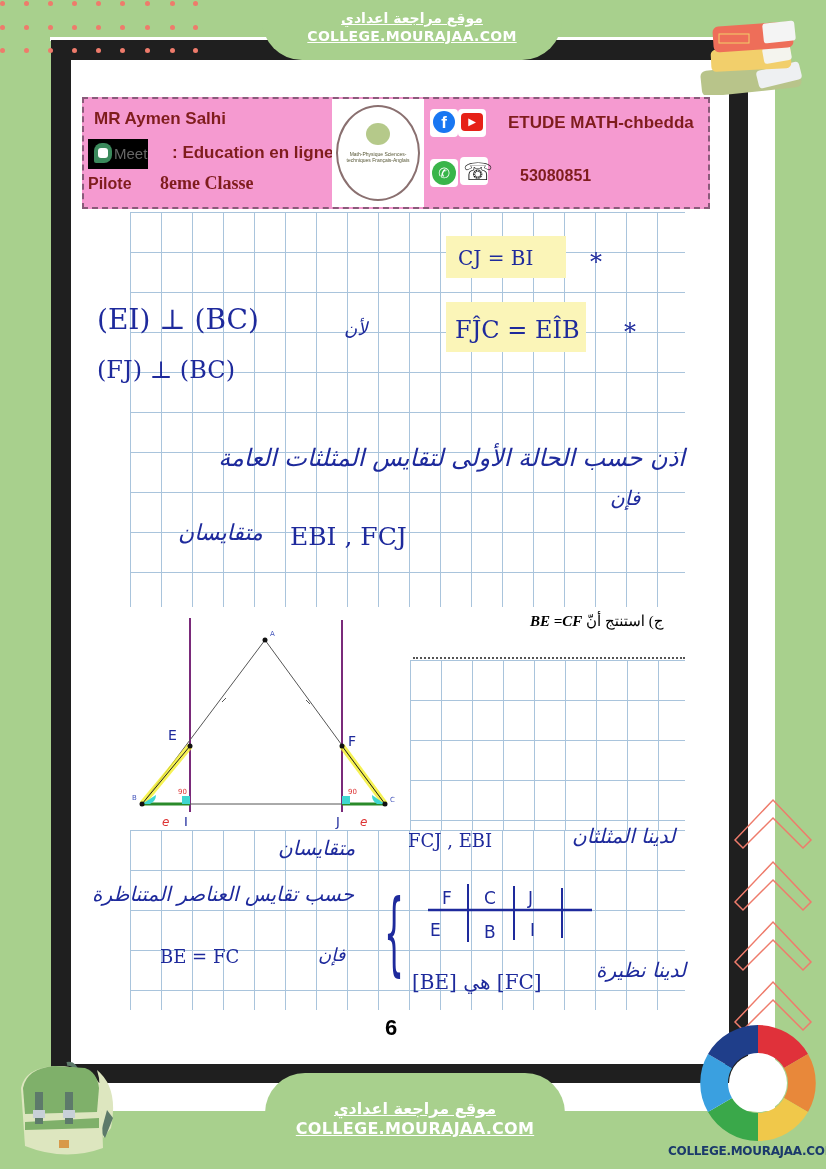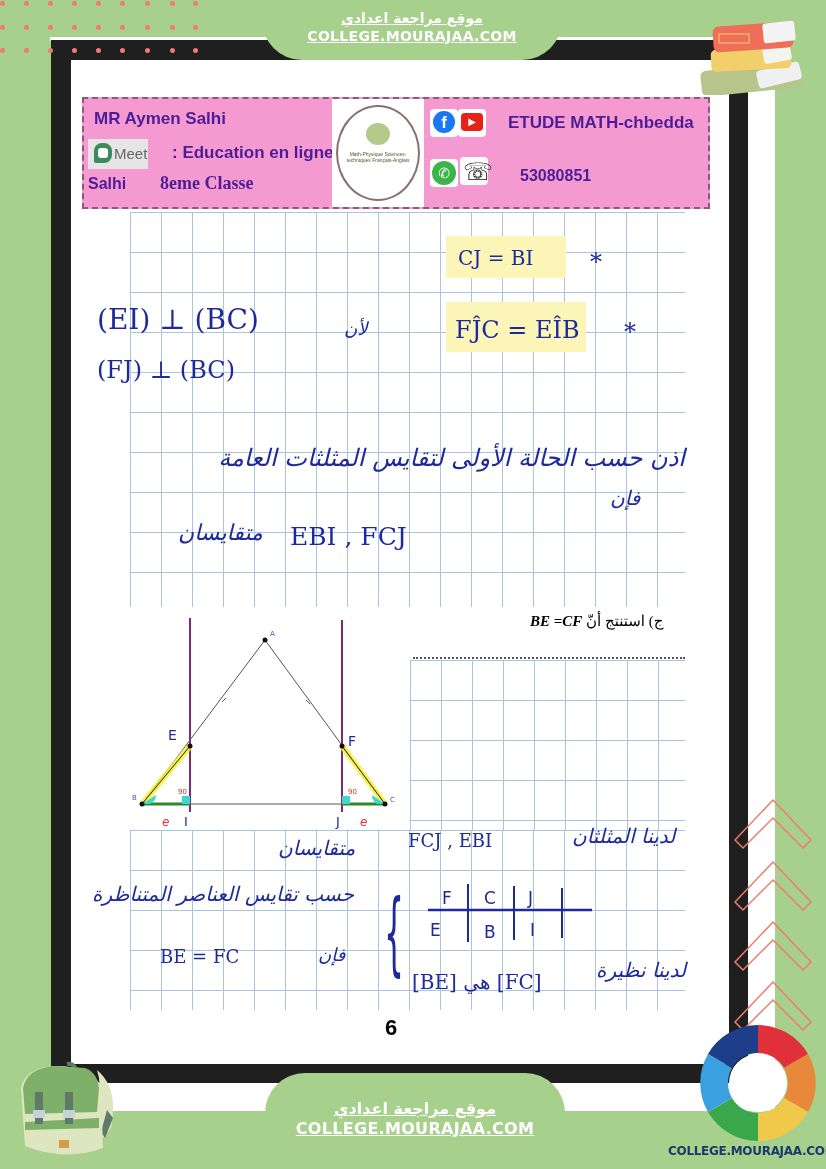--- a/index.html
+++ b/index.html
@@ -45,23 +45,23 @@
     .site-banner.bottom { left: 265px; top: 1073px; width: 300px; height: 96px; border-radius: 40px 40px 0 0; padding-top: 26px; }
     .banner-ar { font-family: "DejaVu Sans", sans-serif; font-size: 14px; font-weight: bold; text-decoration: underline; line-height: 17px; direction: rtl; }
     .banner-en { font-family: "DejaVu Sans", sans-serif; font-size: 14px; font-weight: bold; text-decoration: underline; line-height: 18px; letter-spacing: 0.3px; }
     .site-banner.bottom .banner-ar, .site-banner.bottom .banner-en { font-size: 16px; line-height: 20px; }
 
     
     .header-card {
       position: absolute; left: 82px; top: 97px; width: 628px; height: 112px;
       background: #f59ad0; border: 2px dashed #8a5a7a;
     }
-    .hc-text { position: absolute; color: #4c1d95; font-weight: bold; white-space: nowrap; }
+    .hc-text { position: absolute; color: #7f1d1d; font-weight: bold; white-space: nowrap; }
     .hc-name { left: 10px; top: 10px; font-size: 17px; }
-    .hc-meet-box { position: absolute; left: 4px; top: 40px; width: 60px; height: 30px; background: #e5e5e5; }
+    .hc-meet-box { position: absolute; left: 4px; top: 40px; width: 60px; height: 30px; background: #000000; }
     .hc-meet-icon { position: absolute; left: 6px; top: 4px; width: 18px; height: 20px; background: #3b8a5c; border-radius: 8px 8px 8px 2px; }
     .hc-meet-icon::after { content: ""; position: absolute; left: 4px; top: 5px; width: 10px; height: 10px; background: #fff; border-radius: 3px; }
     .hc-meet-label { position: absolute; left: 26px; top: 6px; font-size: 15px; color: #666; font-weight: normal; }
     .hc-edu { left: 88px; top: 44px; font-size: 17px; }
     .hc-classe { left: 4px; top: 76px; font-size: 16px; }
     .hc-level { left: 76px; top: 74px; font-size: 18px; font-family: "Liberation Serif", serif; }
     .hc-logo {
       position: absolute; left: 248px; top: 0; width: 92px; height: 108px; background: #fff;
     }
     .hc-logo-ring {
@@ -169,21 +169,21 @@
   <rect x="22" y="24" width="30" height="9" fill="none" stroke="#f2cf6b" stroke-width="1"></rect>
 </svg>
 
 <div class="header-card">
   <span class="hc-text hc-name">MR  Aymen Salhi</span>
   <div class="hc-meet-box">
     <span class="hc-meet-icon"></span>
     <span class="hc-meet-label">Meet</span>
   </div>
   <span class="hc-text hc-edu">: Education en ligne</span>
-  <span class="hc-text hc-classe">Salhi</span>
+  <span class="hc-text hc-classe">Pilote</span>
   <span class="hc-text hc-level">8eme Classe</span>
   <div class="hc-logo">
     <div class="hc-logo-ring"></div>
     <div class="hc-logo-tree"></div>
     <div class="hc-logo-text">Math-Physique Sciences-techniques Français-Anglais</div>
   </div>
   <span class="hc-social fb"></span>
   <span class="hc-social yt"></span>
   <span class="hc-social wa"></span>
   <span class="hc-social ph"></span>

